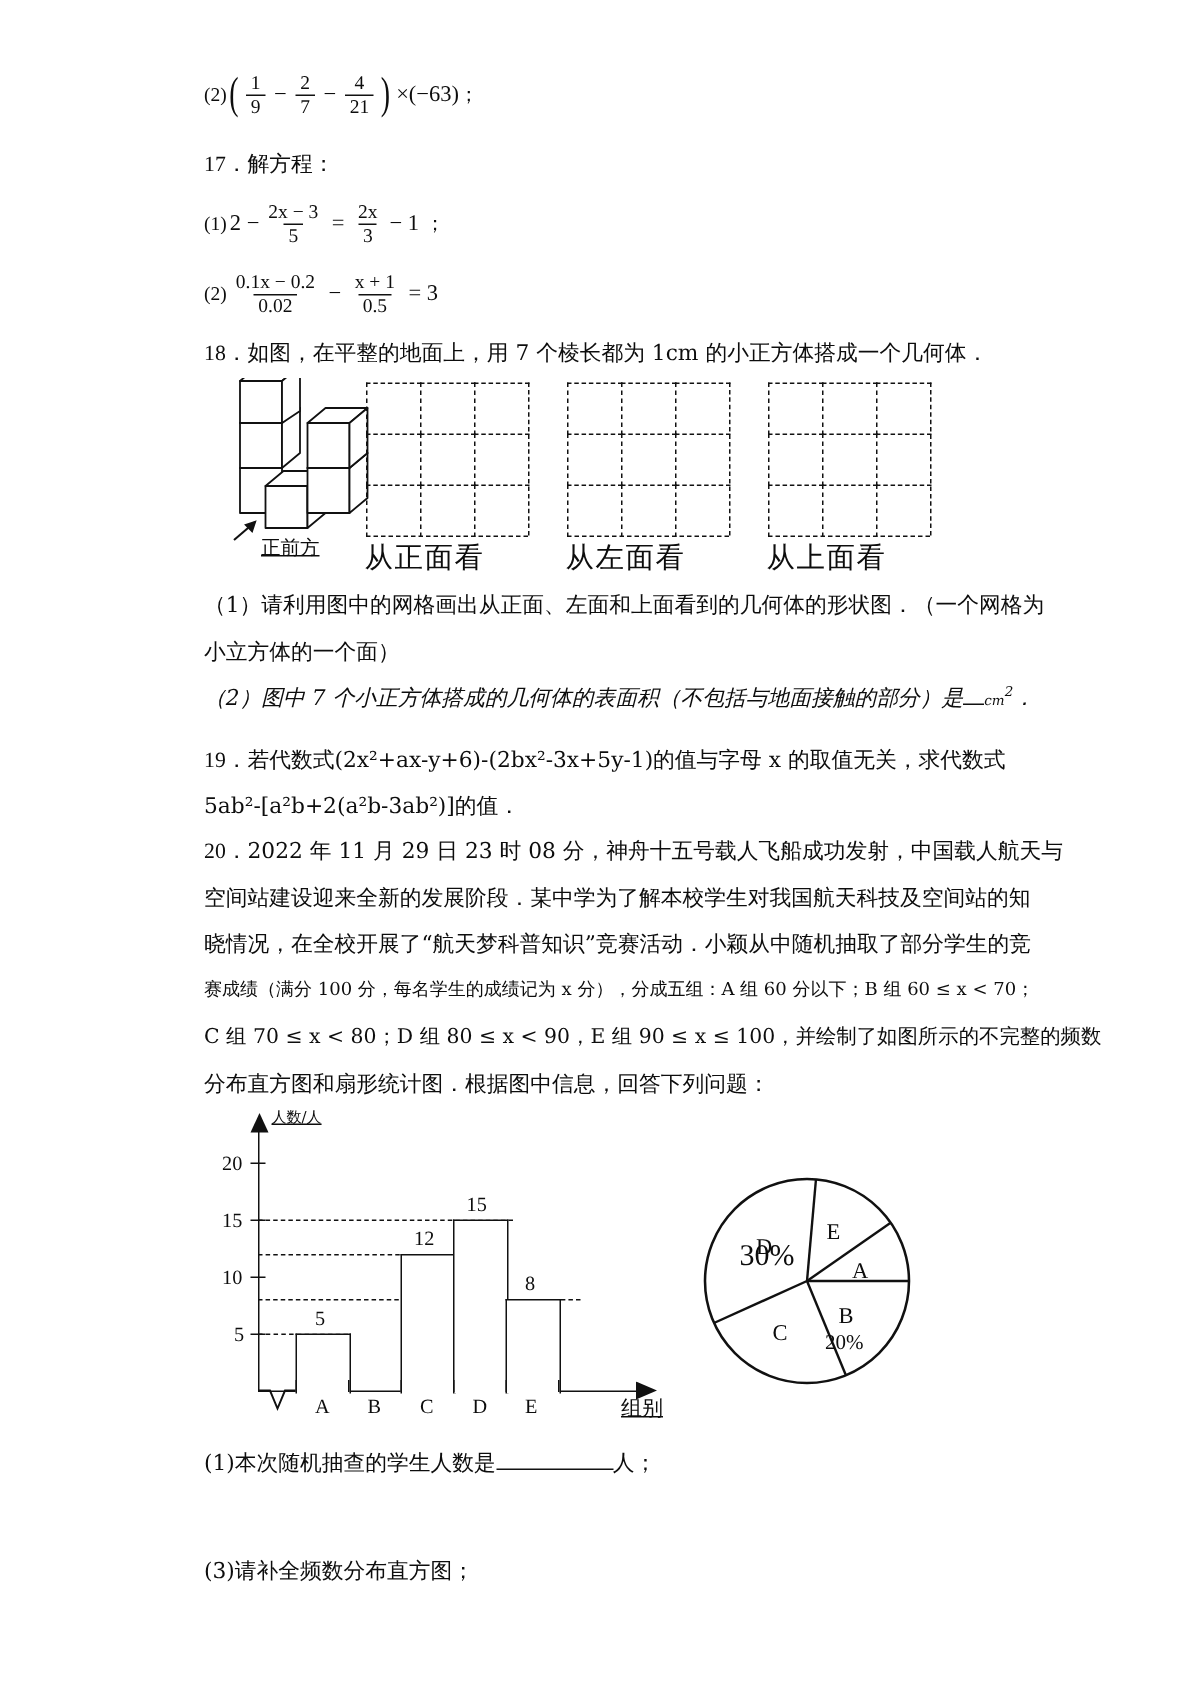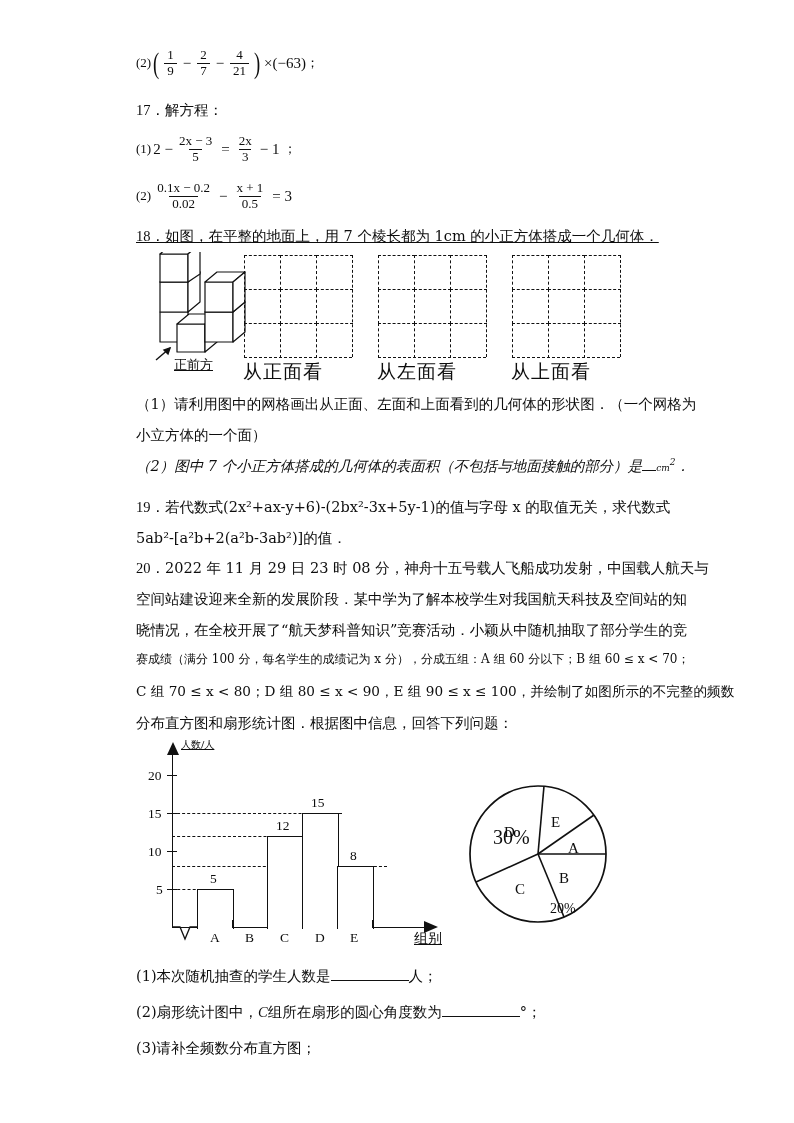--- a/index.html
+++ b/index.html
@@ -102,21 +102,21 @@
       <span class="den">0.02</span>
     </span>
     <span class="op">−</span>
     <span class="frac">
       <span class="num">x + 1</span>
       <span class="den">0.5</span>
     </span>
     <span style="margin-left:3px;">= 3</span>
   </div>
 
-  <div class="ln cn" style="left:136px;top:226px;text-decoration:underline;">
+  <div class="ln cn" style="left:136px;top:226px;">
     <span class="q-num">18．</span><span>如图，在平整的地面上，用 7 个棱长都为 1cm 的小正方体搭成一个几何体．</span>
   </div>
 
   <svg class="cubefig" style="left:150px;top:252px;" width="130" height="110" viewBox="0 0 130 110">
     <g fill="#fff" stroke="#111" stroke-width="1.2" stroke-linejoin="round">
 
       <polygon points="10,60 38,60 38,90 10,90"></polygon>
 
       <polygon points="10,30 38,30 38,60 10,60"></polygon>
       <polygon points="10,30 22,20 50,20 38,30"></polygon>
@@ -279,28 +279,25 @@
       <line x1="70" y1="72" x2="126" y2="33" stroke="#111" stroke-width="1.6"></line>
 
       <line x1="70" y1="72" x2="76" y2="4" stroke="#111" stroke-width="1.6"></line>
 
       <line x1="70" y1="72" x2="8" y2="100" stroke="#111" stroke-width="1.6"></line>
 
       <line x1="70" y1="72" x2="96" y2="135" stroke="#111" stroke-width="1.6"></line>
     </svg>
     <div class="axlabel" style="left:100px;top:58px;font-size:15px;">A</div>
     <div class="axlabel" style="left:91px;top:88px;font-size:15px;">B</div>
-    <div class="axlabel" style="left:82px;top:119px;font-size:14px;">20%</div>
+    <div class="axlabel" style="left:82px;top:106px;font-size:14px;">20%</div>
     <div class="axlabel" style="left:47px;top:99px;font-size:15px;">C</div>
     <div class="axlabel" style="left:36px;top:42px;font-size:15px;">D</div>
     <div class="axlabel" style="left:25px;top:44px;font-size:20px;">30%</div>
     <div class="axlabel" style="left:83px;top:32px;font-size:15px;">E</div>
   </div>
 
   <div class="ln cn" style="left:136px;top:966px;">
     <span>(1)本次随机抽查的学生人数是</span><span class="blank" style="width:78px;"></span><span>人；</span>
   </div>
-  <div class="ln cn" style="left:136px;top:1002px;">
-    <span>(2)扇形统计图中，</span><span style="font-style:italic;font-family:'Liberation Serif',serif;">C</span><span>组所在扇形的圆心角度数为</span><span class="blank" style="width:78px;"></span><span>°；</span>
-  </div>
   <div class="ln cn" style="left:136px;top:1038px;">(3)请补全频数分布直方图；</div>
 
 </div>
 
 </body></html>

